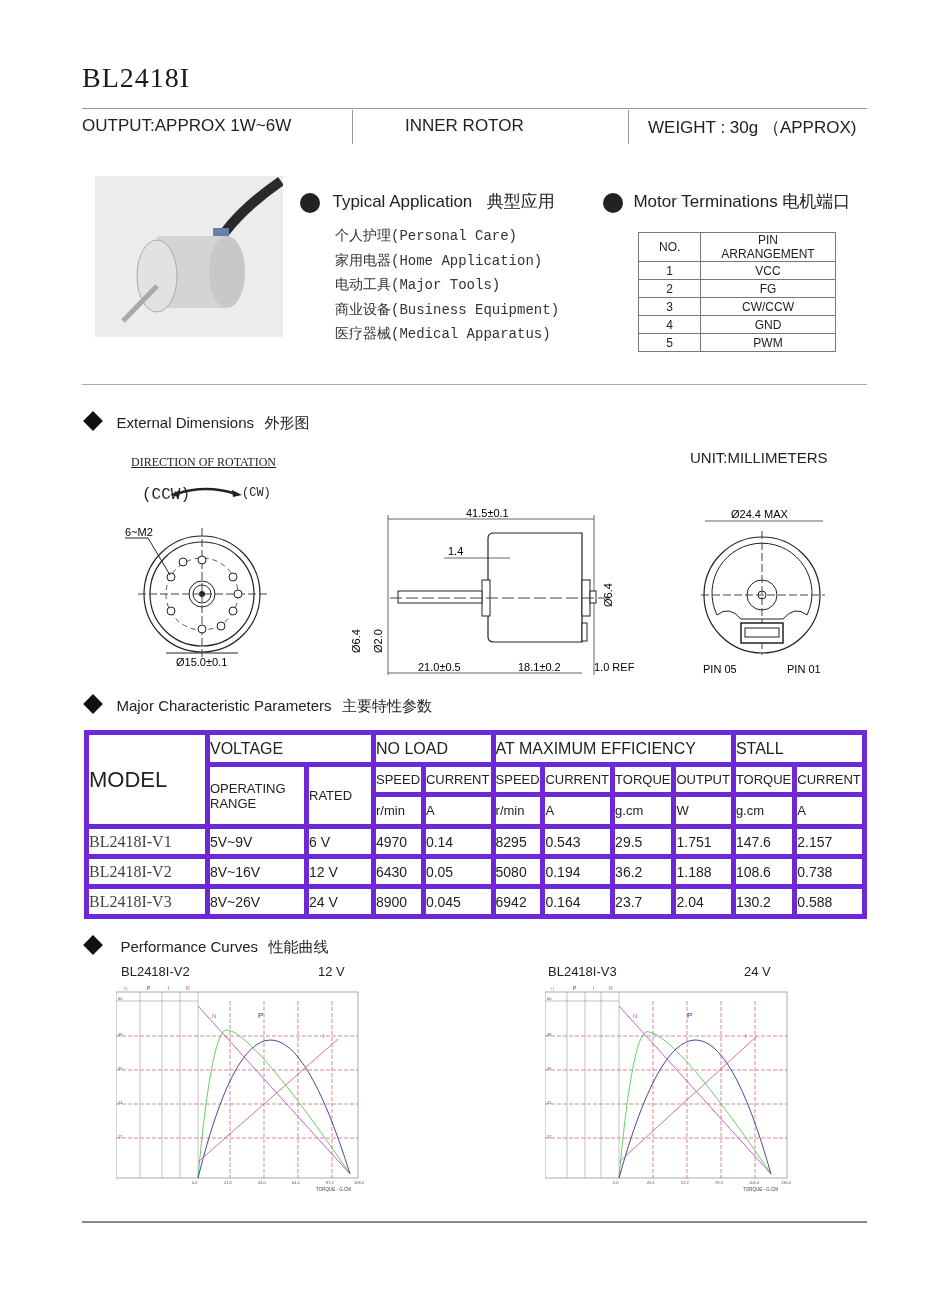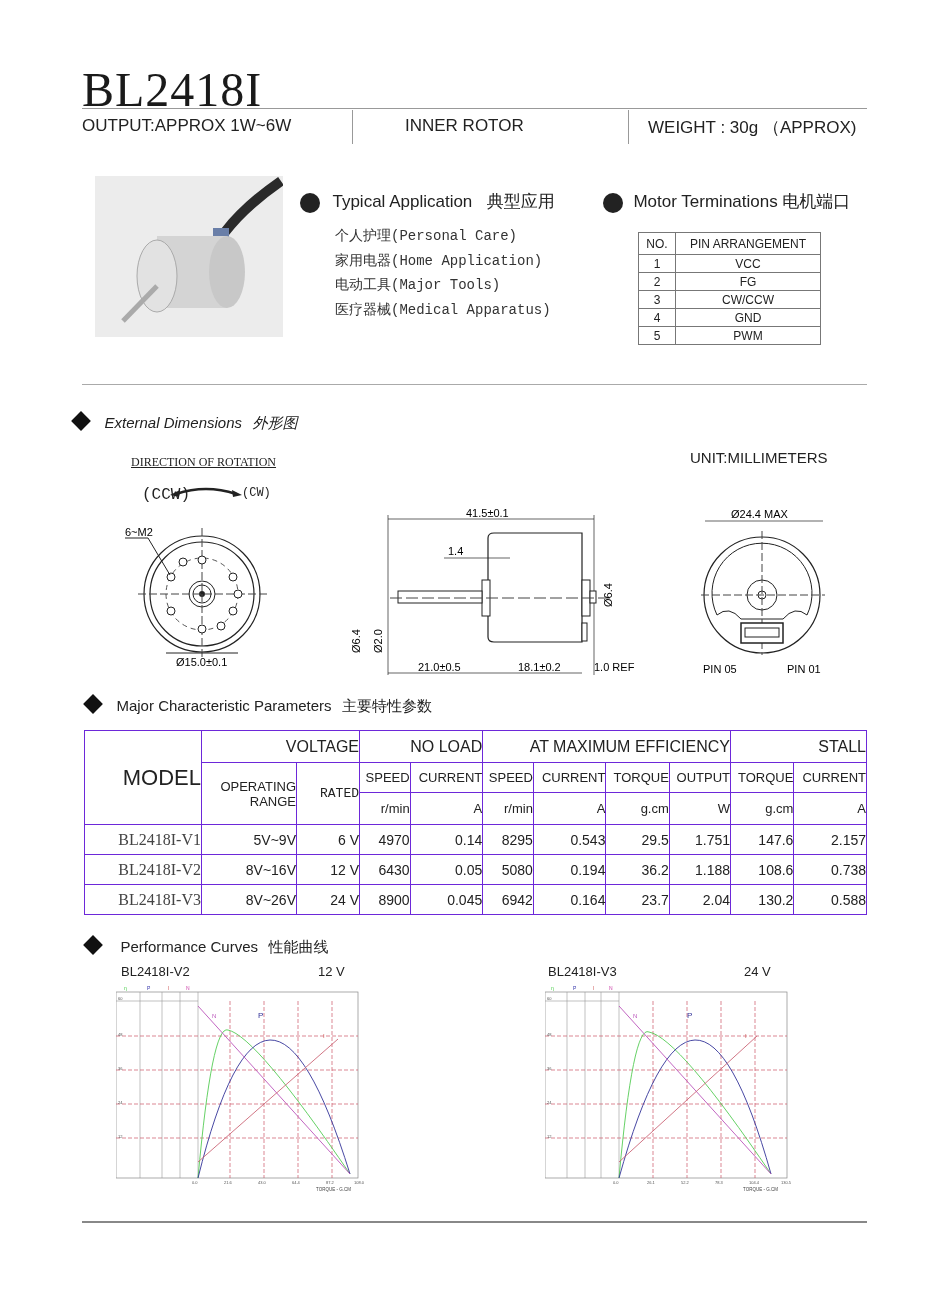--- a/index.html
+++ b/index.html
@@ -1,30 +1,30 @@
 <!DOCTYPE html>
 <html><head>
 <meta charset="utf-8">
 <style>
   html, body { margin:0; padding:0; background:#fff; }
   body { width:950px; height:1298px; position:relative; overflow:hidden; font-family:"Liberation Sans", sans-serif; color:#222; }
   .abs { position:absolute; }
-  .title { left:82px; top:62px; font-family:"Liberation Serif", serif; font-size:48px; color:#1a1a1a; letter-spacing:1px; }
+  .title { left:82px; top:62px; font-family:"Liberation Serif", serif; font-size:28px; color:#1a1a1a; letter-spacing:1px; }
   .hr { position:absolute; background:#888; height:1px; }
   .vr { position:absolute; background:#999; width:1px; }
   .hdr-text { font-size:17px; color:#222; }
   .sec-bullet { width:20px; height:20px; border-radius:50%; background:#222; display:inline-block; vertical-align:middle; }
   .sec-title { font-size:17px; color:#222; }
   .cn { font-family:"DejaVu Serif", serif; }
   .app-list { font-family:"Liberation Mono", monospace; font-size:14px; color:#333; line-height:24.5px; }
   table.pins { border-collapse:collapse; font-size:12px; }
-  table.pins td { border:1px solid #777; text-align:center; height:17px; padding:0 0; }
+  table.pins td { border:1px solid #777; text-align:center; height:17px; padding:0 20px; }
   .diamond { width:14px; height:14px; background:#111; transform:rotate(45deg); display:inline-block; }
   table.params { border-collapse:collapse; font-size:14px; color:#222; position:absolute; left:84px; top:730px; width:783px; }
-  table.params td { border:1px solid #6d28d9; text-align:right; padding:0; }
+  table.params td { border:5px solid #6d28d9; text-align:left; padding:0; }
   table.params .big { font-size:16px; }
   table.params .model-cell { font-size:22px; }
   table.params .mname { font-family:"Liberation Serif", serif; font-size:16px; color:#444; }
   table.params .small { font-size:13px; }
   .chart-title { font-size:13px; color:#222; }
   .footer-line { position:absolute; left:82px; top:1221px; width:785px; height:2px; background:#888; }
   svg text { font-family:"Liberation Sans", sans-serif; }
 </style>
 </head>
 <body>
@@ -51,20 +51,21 @@
 
 <div class="abs" style="left:300px;top:190px;">
   <span class="sec-bullet"></span>
   <span class="sec-title" style="margin-left:8px;">Typical  Application</span>
   <span class="sec-title cn" style="margin-left:10px;">典型应用</span>
 </div>
 <div class="abs app-list" style="left:335px;top:224px;">
   <div>个人护理(Personal Care)</div>
   <div>家用电器(Home Application)</div>
   <div>电动工具(Major Tools)</div>
+  <div>商业设备(Business Equipment)</div>
   <div>医疗器械(Medical Apparatus)</div>
 </div>
 
 <div class="abs" style="left:603px;top:190px;">
   <span class="sec-bullet"></span>
   <span class="sec-title" style="margin-left:6px;">Motor Terminations</span>
   <span class="sec-title cn">电机端口</span>
 </div>
 <table class="pins abs" style="left:638px;top:232px;width:183px;">
   <tbody>
@@ -90,21 +91,21 @@
       </tr>
   <tr>
         <td>5</td>
         <td>PWM</td>
       </tr>
 </tbody>
   </table>
 
 <div class="hr" style="left:82px;top:384px;width:785px;background:#aaa;"></div>
 
-<div class="abs" style="left:74px;top:414px;font-style:italic;">
+<div class="abs" style="left:86px;top:414px;">
   <span class="diamond"></span>
   <span class="sec-title" style="margin-left:12px;font-size:15px;">External  Dimensions</span>
   <span class="sec-title cn" style="margin-left:6px;font-size:15px;">外形图</span>
 </div>
 <div class="abs" style="left:131px;top:455px;font-family:'Liberation Serif',serif;font-size:12px;text-decoration:underline;">DIRECTION  OF  ROTATION</div>
 <div class="abs" style="left:134px;top:486px;font-family:'Liberation Mono',monospace;font-size:16px;margin-left:8px;">(CCW)</div>
 <div class="abs" style="left:242px;top:486px;font-family:'Liberation Mono',monospace;font-size:12px;text-align:center;">(CW)</div>
 <svg class="abs" style="left:170px;top:484px;" width="72" height="16">
   <path d="M6 10 Q36 0 66 10" stroke="#222" stroke-width="2.5" fill="none"></path>
   <polygon points="0,11 10,6 9,13" fill="#222"></polygon>
@@ -187,21 +188,21 @@
   <tbody>
       <tr style="height:32px;">
     <td rowspan="3" class="model-cell" style="width:116px;">MODEL</td>
     <td colspan="2" class="big">VOLTAGE</td>
     <td colspan="2" class="big">NO   LOAD</td>
     <td colspan="4" class="big">AT  MAXIMUM  EFFICIENCY</td>
     <td colspan="2" class="big">STALL</td>
   </tr>
   <tr style="height:30px;">
     <td rowspan="2" class="small" style="width:94px;">OPERATING RANGE</td>
-    <td rowspan="2" class="small" style="width:62px;font-family:Liberation Mono, monospace;">RATED</td>
+    <td rowspan="2" class="small" style="width:62px;">RATED</td>
     <td class="small">SPEED</td>
     <td class="small">CURRENT</td>
     <td class="small">SPEED</td>
     <td class="small">CURRENT</td>
     <td class="small">TORQUE</td>
     <td class="small">OUTPUT</td>
     <td class="small">TORQUE</td>
     <td class="small">CURRENT</td>
   </tr>
   <tr style="height:32px;">

